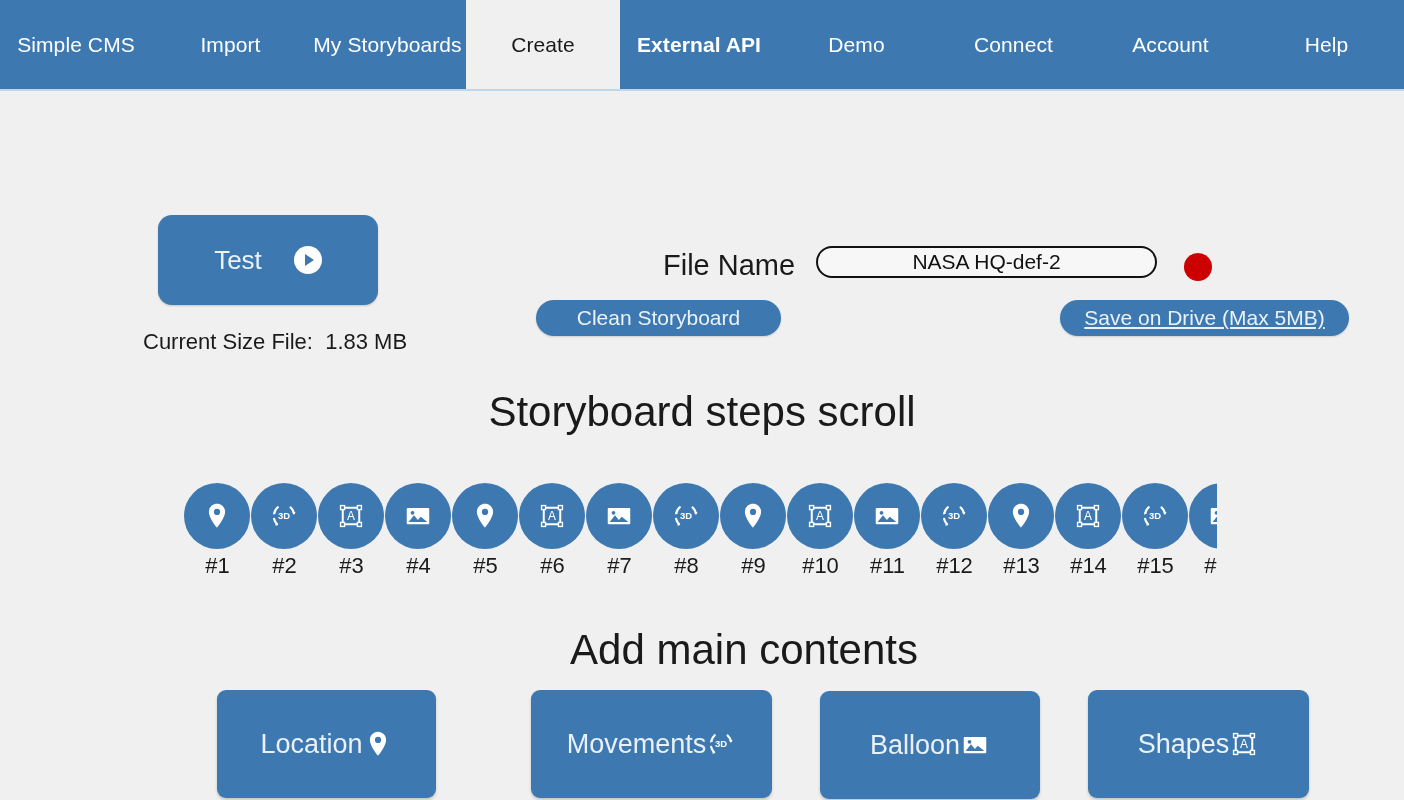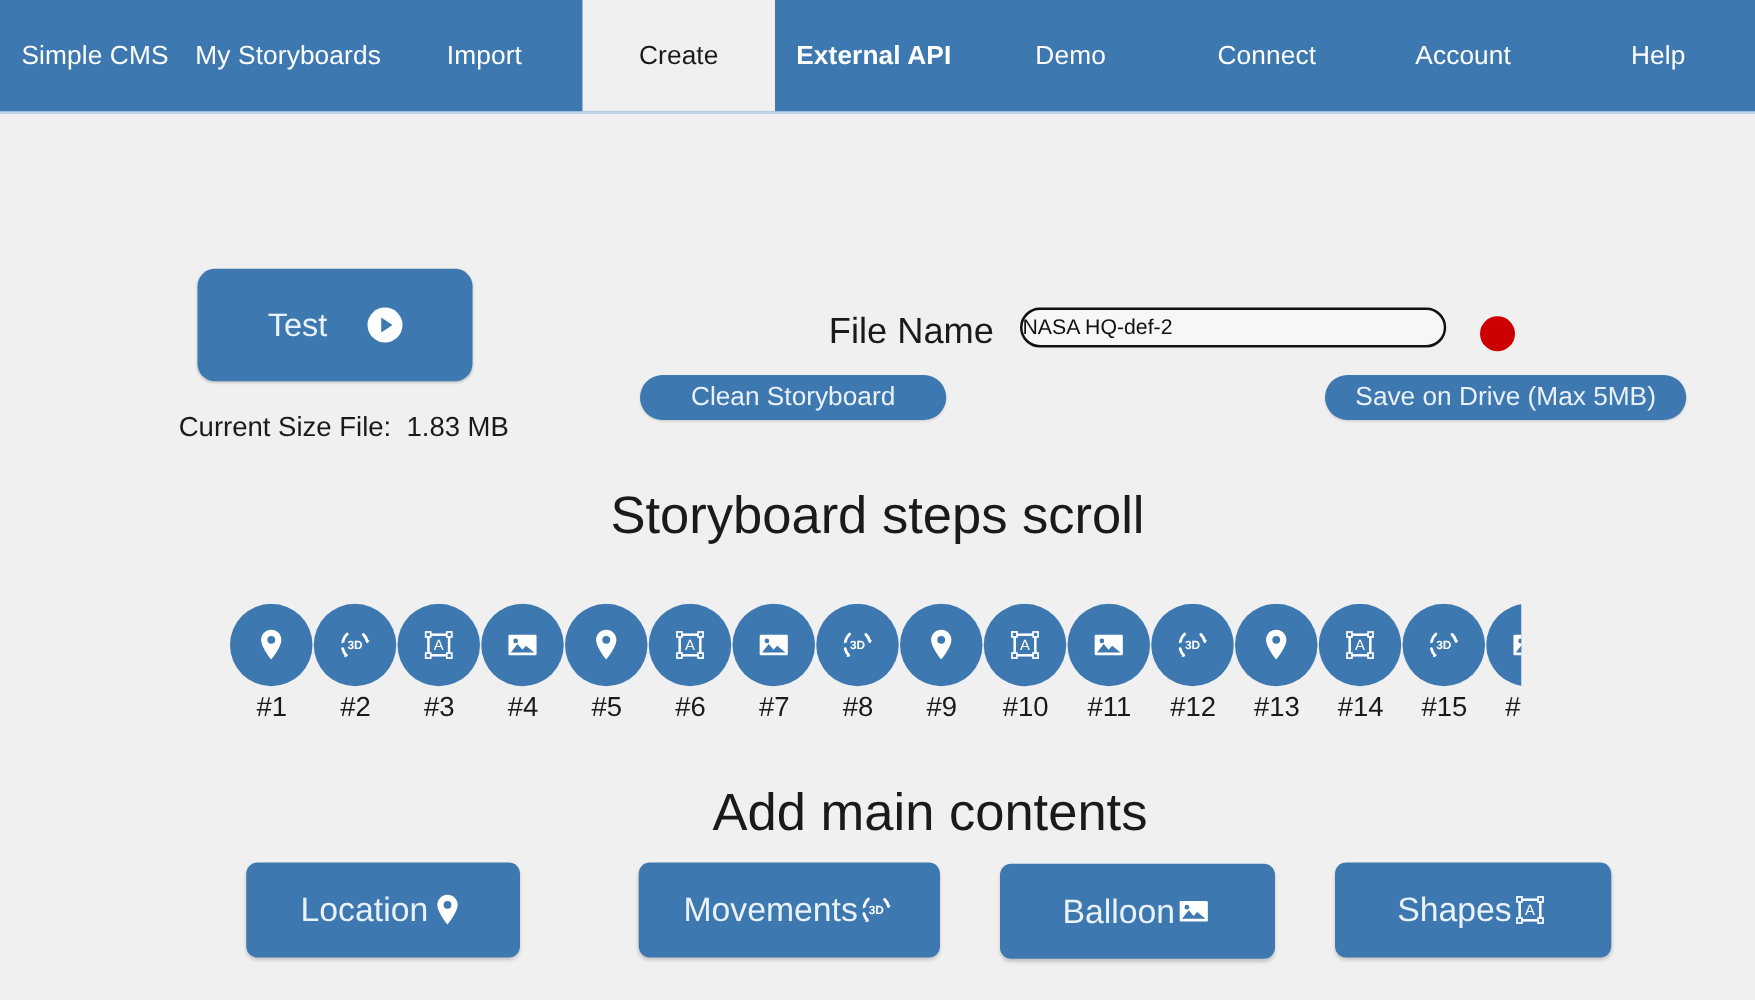--- a/index.html
+++ b/index.html
@@ -103,23 +103,23 @@
   }
   .filename-input {
     position: absolute;
     left: 816px;
     top: 155px;
     width: 341px;
     height: 32px;
     border: 2px solid #111111;
     border-radius: 16px;
     background: #f7f7f7;
-    text-align: left;
+    text-align: center;
     font-family: "Liberation Sans", sans-serif;
-    font-size: 17px;
+    font-size: 21px;
     color: #111111;
     outline: none;
   }
   .status-dot {
     position: absolute;
     left: 1184px;
     top: 162px;
     width: 28px;
     height: 28px;
     border-radius: 50%;
@@ -134,23 +134,23 @@
     border: none;
     border-radius: 18px;
     color: #eaf1f7;
     font-family: "Liberation Sans", sans-serif;
     font-size: 21px;
     cursor: pointer;
     padding: 0 20px;
     white-space: nowrap;
     box-shadow: 0 1px 2px rgba(0,0,0,0.14);
   }
-  .pill-clean { left: 512px; top: 209px; width: 245px; }
+  .pill-clean { left: 536px; top: 209px; width: 245px; }
   .pill-local { left: 794px; top: 209px; width: 243px; }
-  .pill-drive { left: 1060px; top: 209px; width: 289px; }
+  .pill-drive { left: 1060px; top: 209px; width: 289px; text-decoration: underline; }
 
   
   .section-title {
     position: absolute;
     width: 1404px;
     text-align: center;
     font-size: 42px;
     font-weight: 400;
     color: #1a1a1a;
   }
@@ -185,52 +185,53 @@
   }
   .step-num {
     margin-top: 4px;
     font-size: 22px;
     color: #1a1a1a;
   }
 
   
   .big-btn {
     position: absolute;
-    height: 76px;
+    height: 108px;
     background: #3d79b0;
     border: none;
     border-radius: 9px;
     color: #eaf1f7;
     font-family: "Liberation Sans", sans-serif;
     font-size: 27px;
     cursor: pointer;
     display: flex;
     align-items: center;
     justify-content: center;
     box-shadow: 0 2px 3px rgba(0,0,0,0.18);
+    margin-left: 20px;
   }
   .big-loc    { left: 197px;  top: 599px; width: 219px; }
   .big-move   { left: 511px;  top: 599px; width: 241px; }
   .big-ball   { left: 800px;  top: 600px; width: 220px; }
   .big-shape  { left: 1068px; top: 599px; width: 221px; }
 
   .icon-svg { display: block; }
 </style>
 </head>
 <body>
 
 <div class="navbar">
     <div class="nav-tab" style="width: 152px;">
       <span>Simple CMS</span>
     </div>
     <div class="nav-tab" style="width: 157px;">
+      <span>Import</span>
+    </div>
+    <div class="nav-tab" style="width: 157px;">
       <span>My Storyboards</span>
-    </div>
-    <div class="nav-tab" style="width: 157px;">
-      <span>Import</span>
     </div>
     <div class="nav-tab active" style="width: 154px;">
       <span>Create</span>
     </div>
     <div class="nav-tab" style="width: 158px; font-weight: bold;">
       <span>External API</span>
     </div>
     <div class="nav-tab" style="width: 157px;">
       <span>Demo</span>
     </div>

